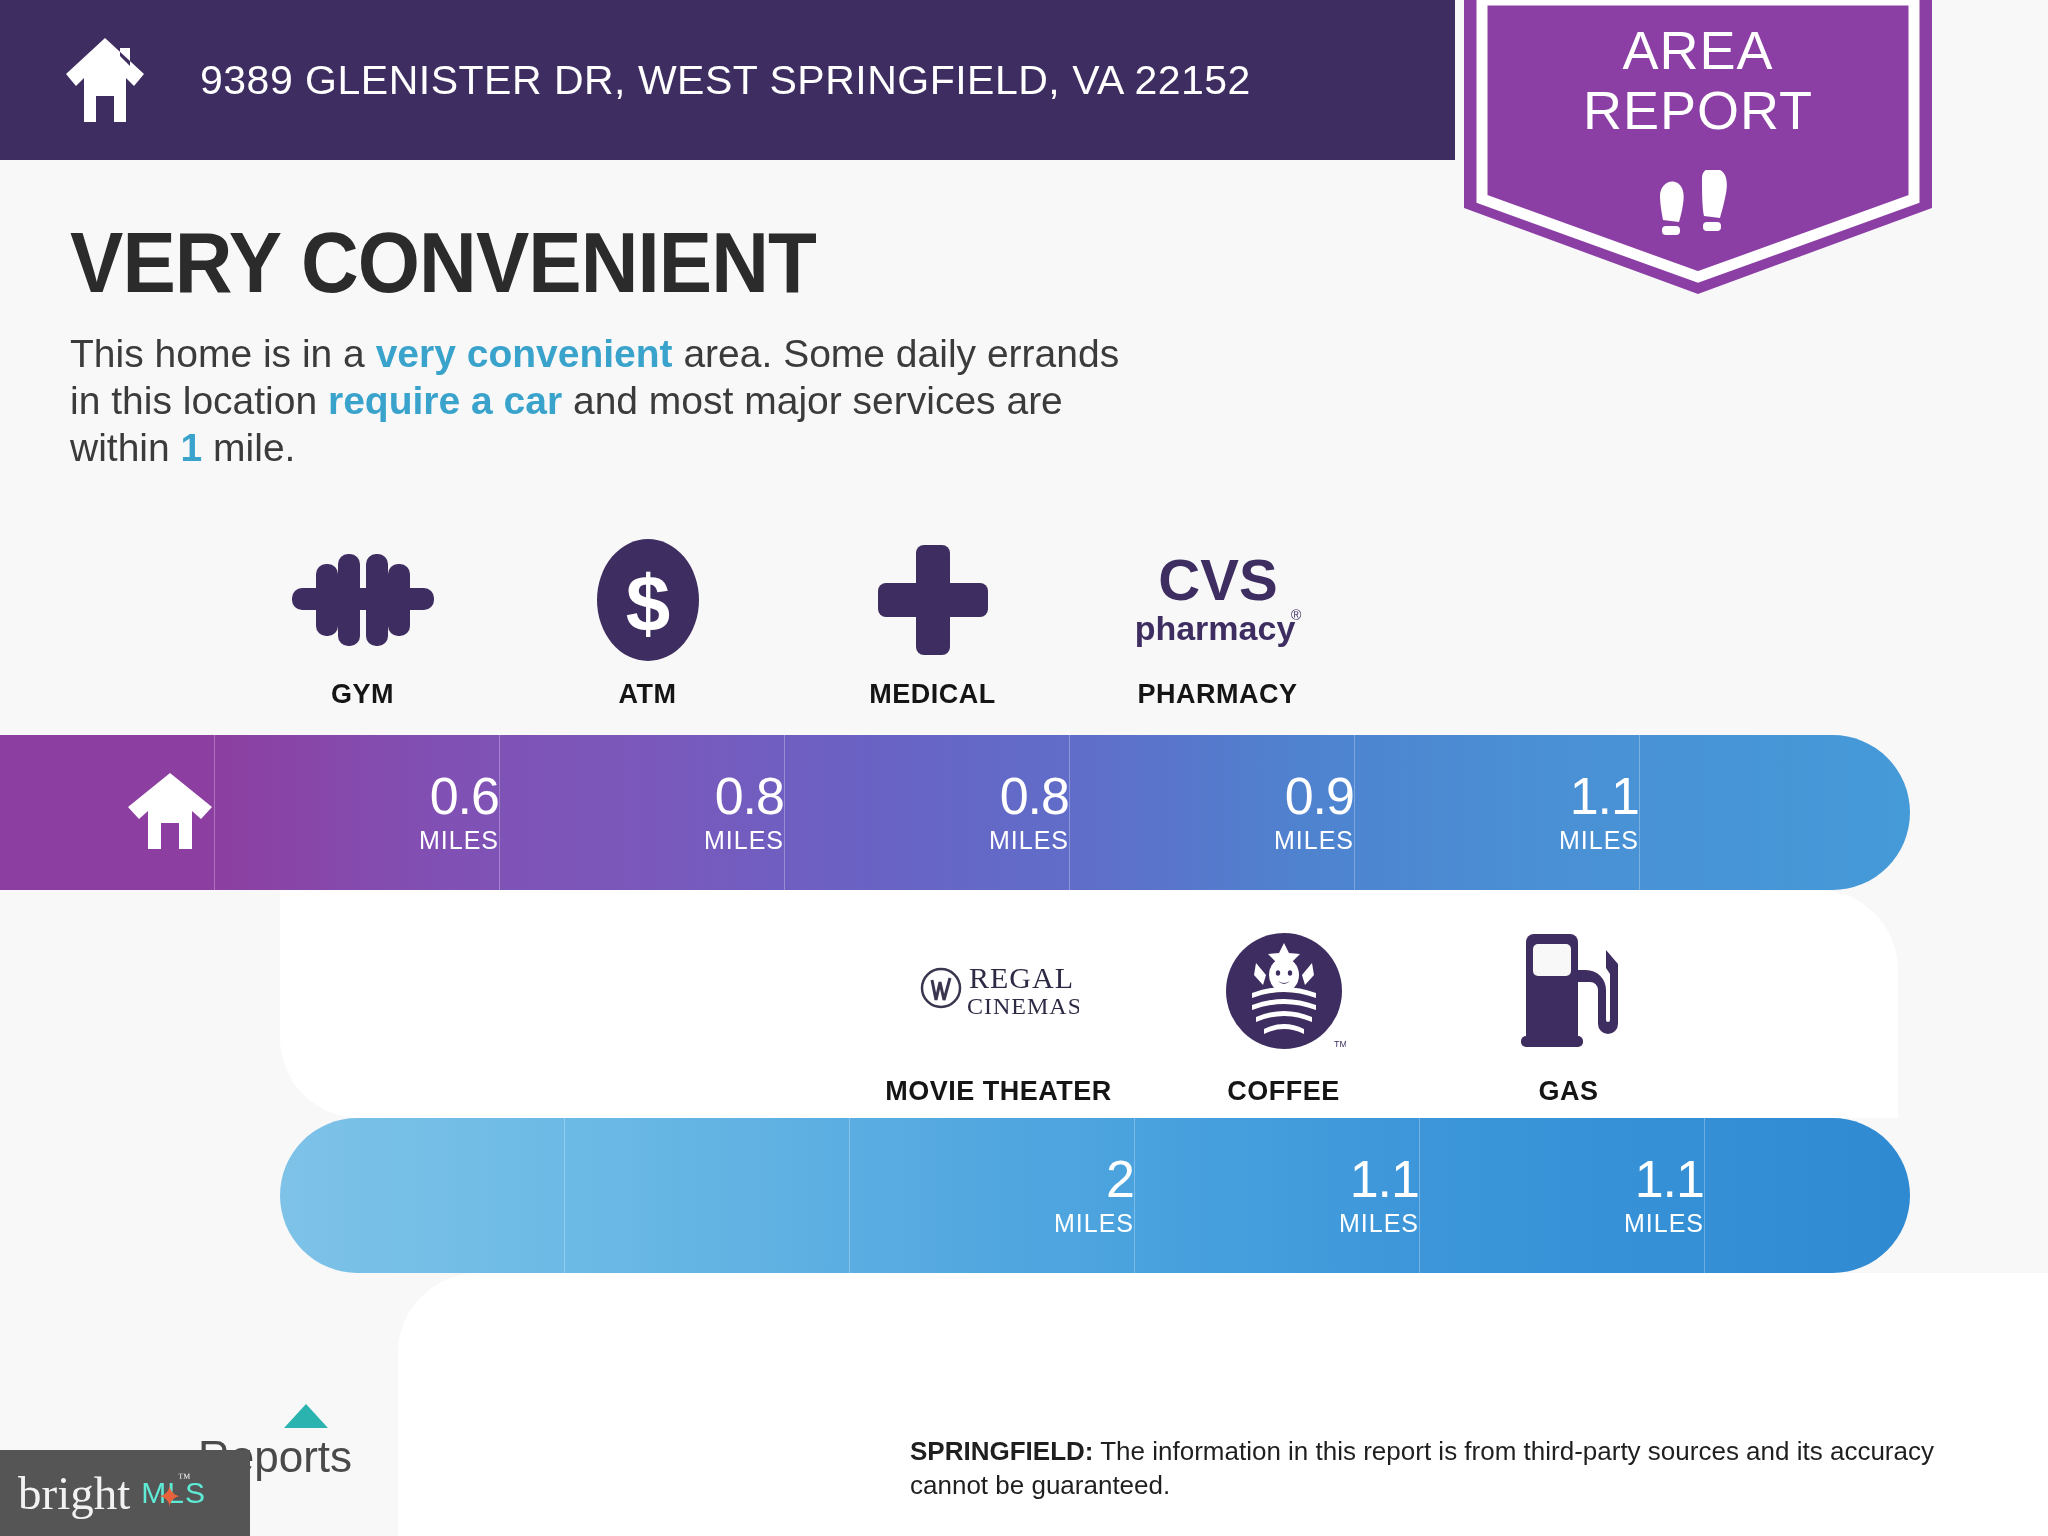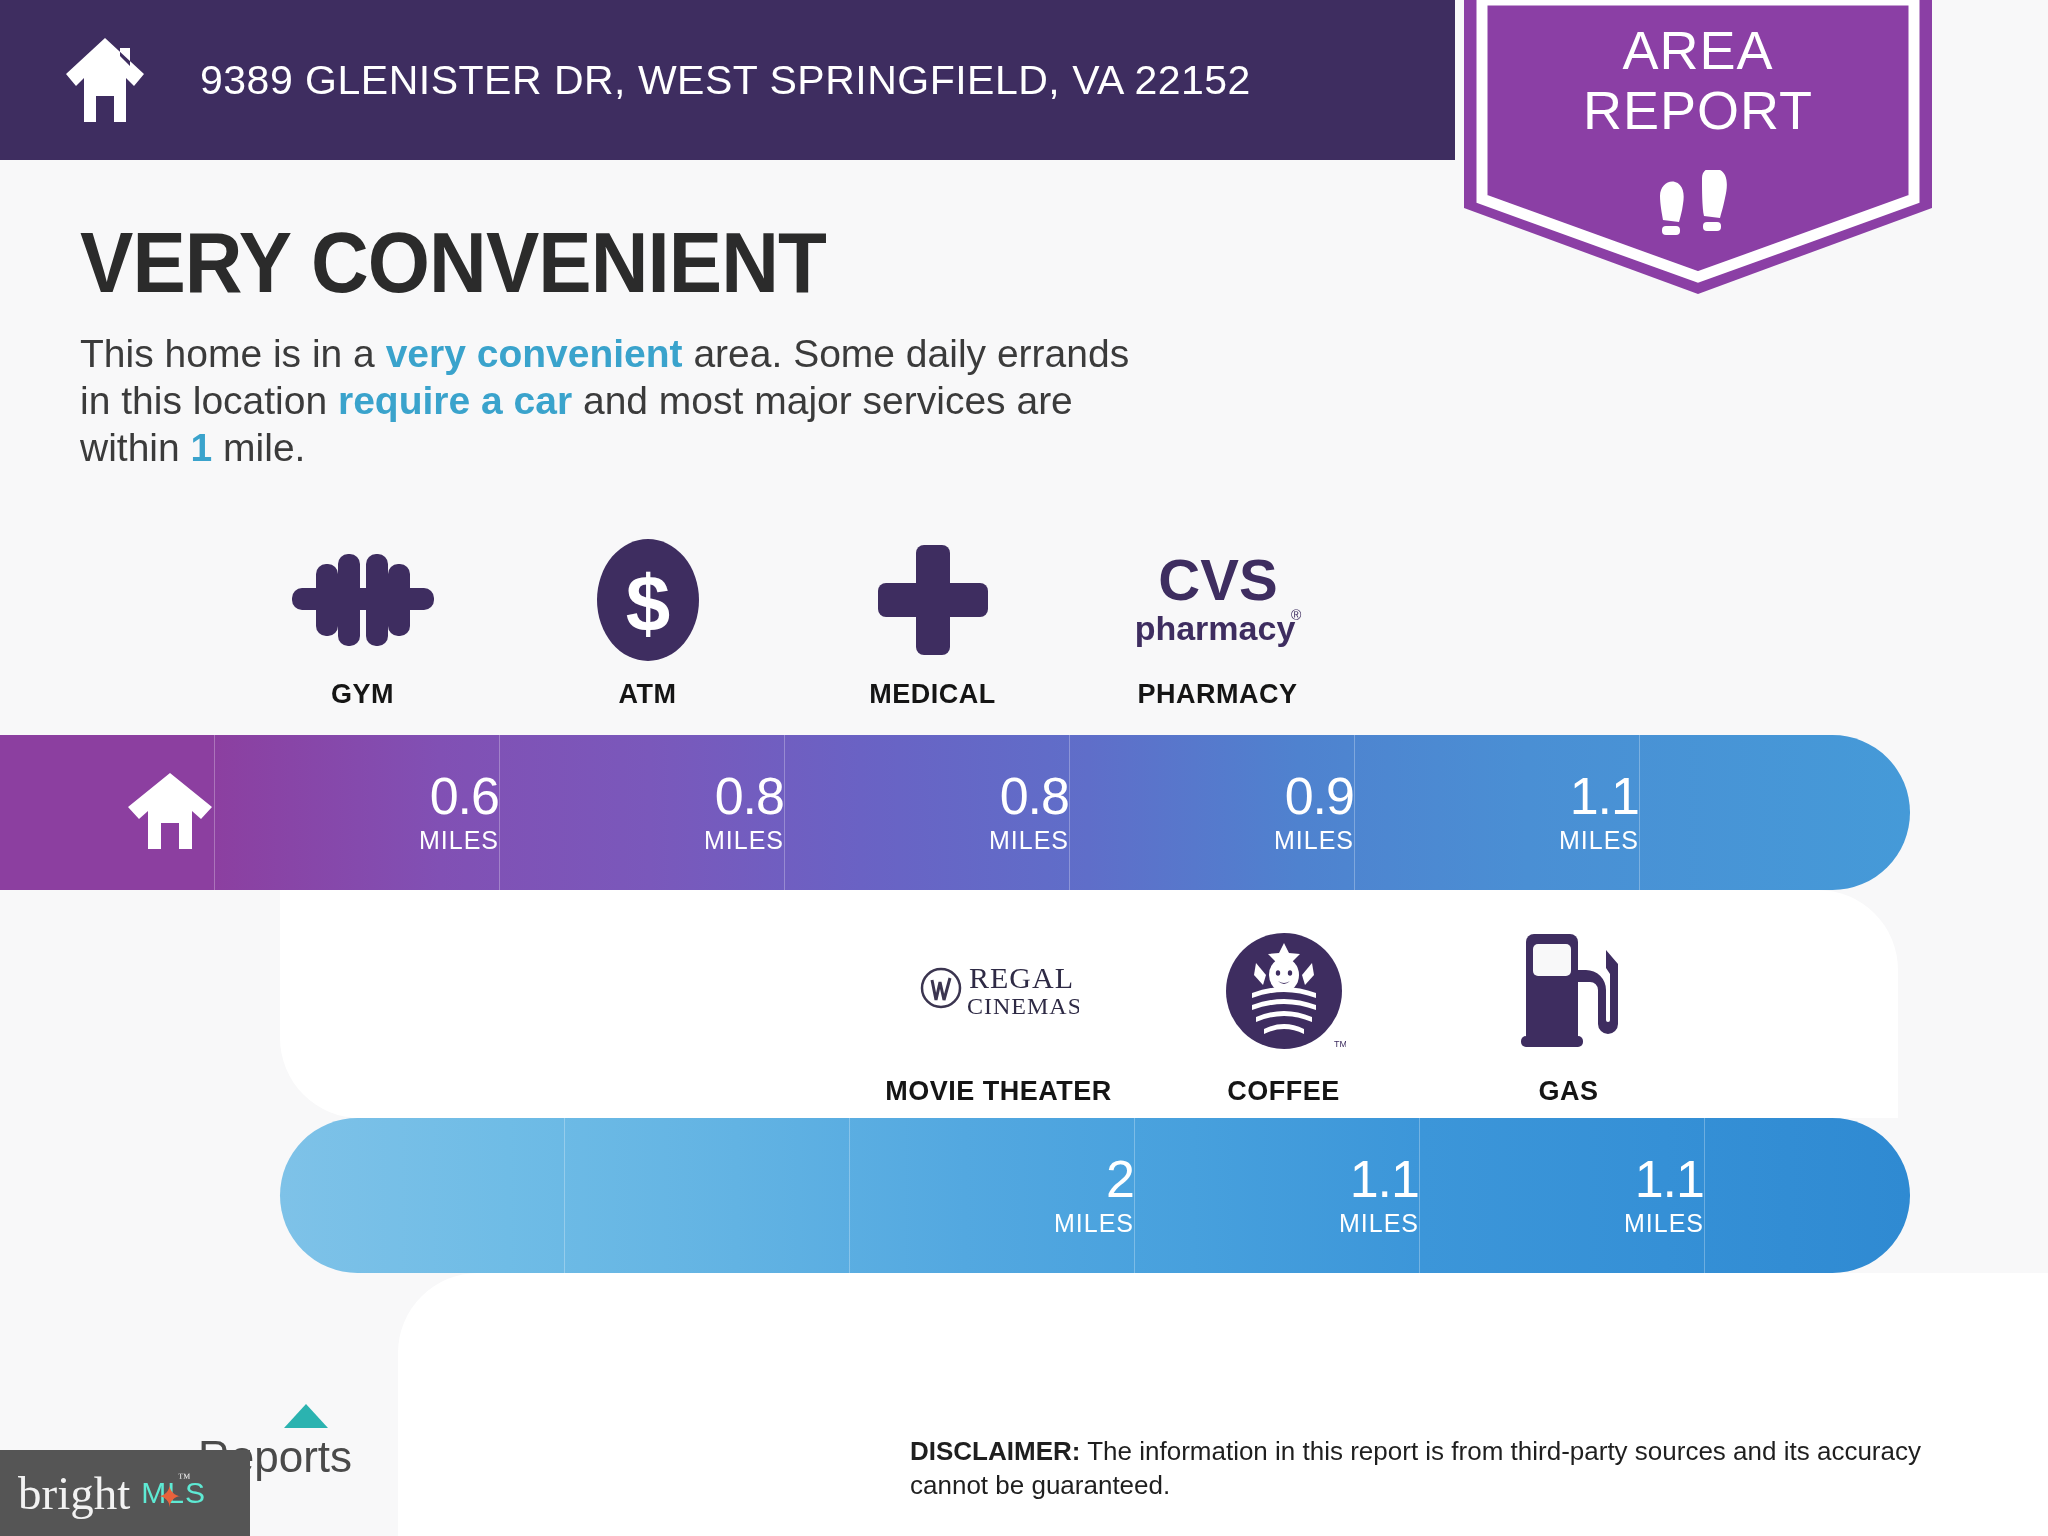--- a/index.html
+++ b/index.html
@@ -39,21 +39,21 @@
     letter-spacing:1px;
     pointer-events:none;
   }
   #badge-feet {
     position:absolute; left:50%; top:176px;
     transform:translateX(-50%);
     width:96px; height:78px;
   }
 
   
-  #hero { position:absolute; left:80px; top:216px; width:1120px; }
+  #hero { position:absolute; left:70px; top:216px; width:1120px; }
   #hero-title {
     font-size:86px; font-weight:bold; color:#2b2b2b;
     letter-spacing:-1px; line-height:92px;
     transform:scaleX(0.93); transform-origin:left center;
   }
   #hero-desc {
     margin-top:22px;
     font-size:39px; line-height:47px; color:#3b3b3b;
     max-width:1090px;
   }
@@ -374,14 +374,14 @@
 <div id="bright-mls">
   <span id="bright-word">
     <span>bright</span>
     <span id="bright-star">✦</span>
     <span id="bright-tm">™</span>
   </span>
   <span id="mls-word">MLS</span>
 </div>
 
 <div id="disclaimer">
-  <b>DISCLAIMER:</b><span> The information in this report is from third-party sources and its accuracy cannot be guaranteed.</span>
+  <b>SPRINGFIELD:</b><span> The information in this report is from third-party sources and its accuracy cannot be guaranteed.</span>
 </div>
 
 </body></html>

